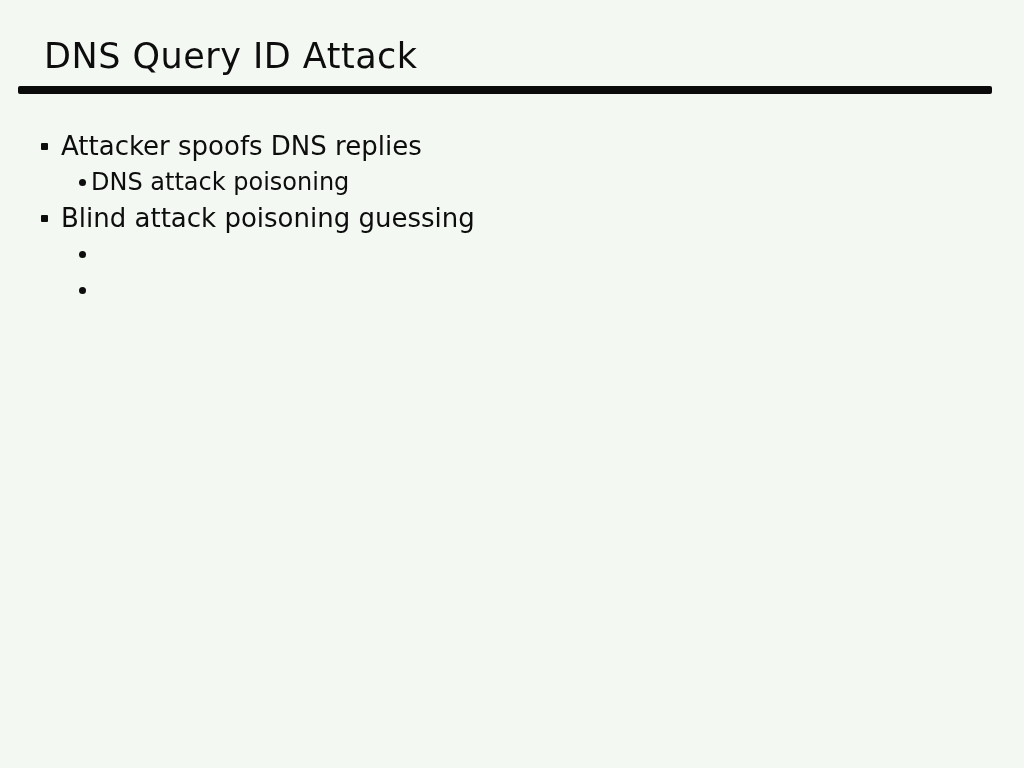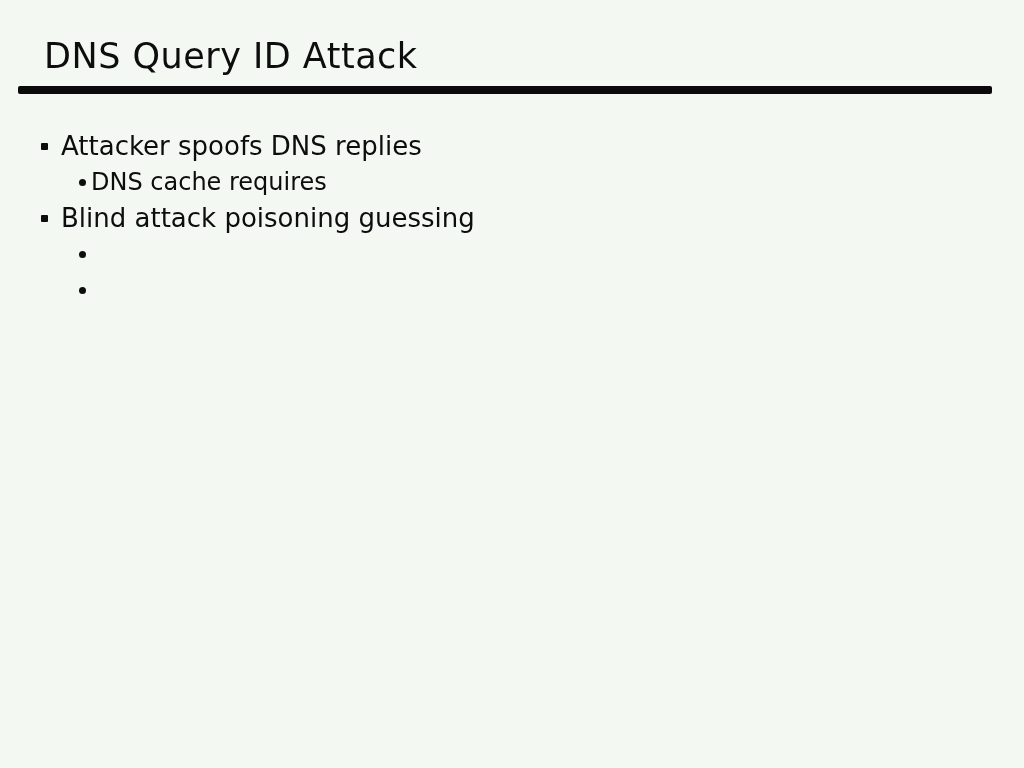--- a/index.html
+++ b/index.html
@@ -91,21 +91,21 @@
 <div class="slide">
   <h1 class="slide-title">DNS Query ID Attack</h1>
   <div class="title-rule"></div>
   <ul class="bullet-list">
       <li class="bullet-item level-1">
     <span class="marker"></span>
     <span class="bullet-text">Attacker spoofs DNS replies</span>
   </li>
       <li class="bullet-item level-2">
     <span class="marker"></span>
-    <span class="bullet-text">DNS cache requires</span>
+    <span class="bullet-text">DNS attack poisoning</span>
   </li>
       <li class="bullet-item level-1">
     <span class="marker"></span>
     <span class="bullet-text">Blind attack poisoning guessing</span>
   </li>
       <li class="bullet-item level-2">
     <span class="marker"></span>
   </li>
       <li class="bullet-item level-2">
     <span class="marker"></span>

